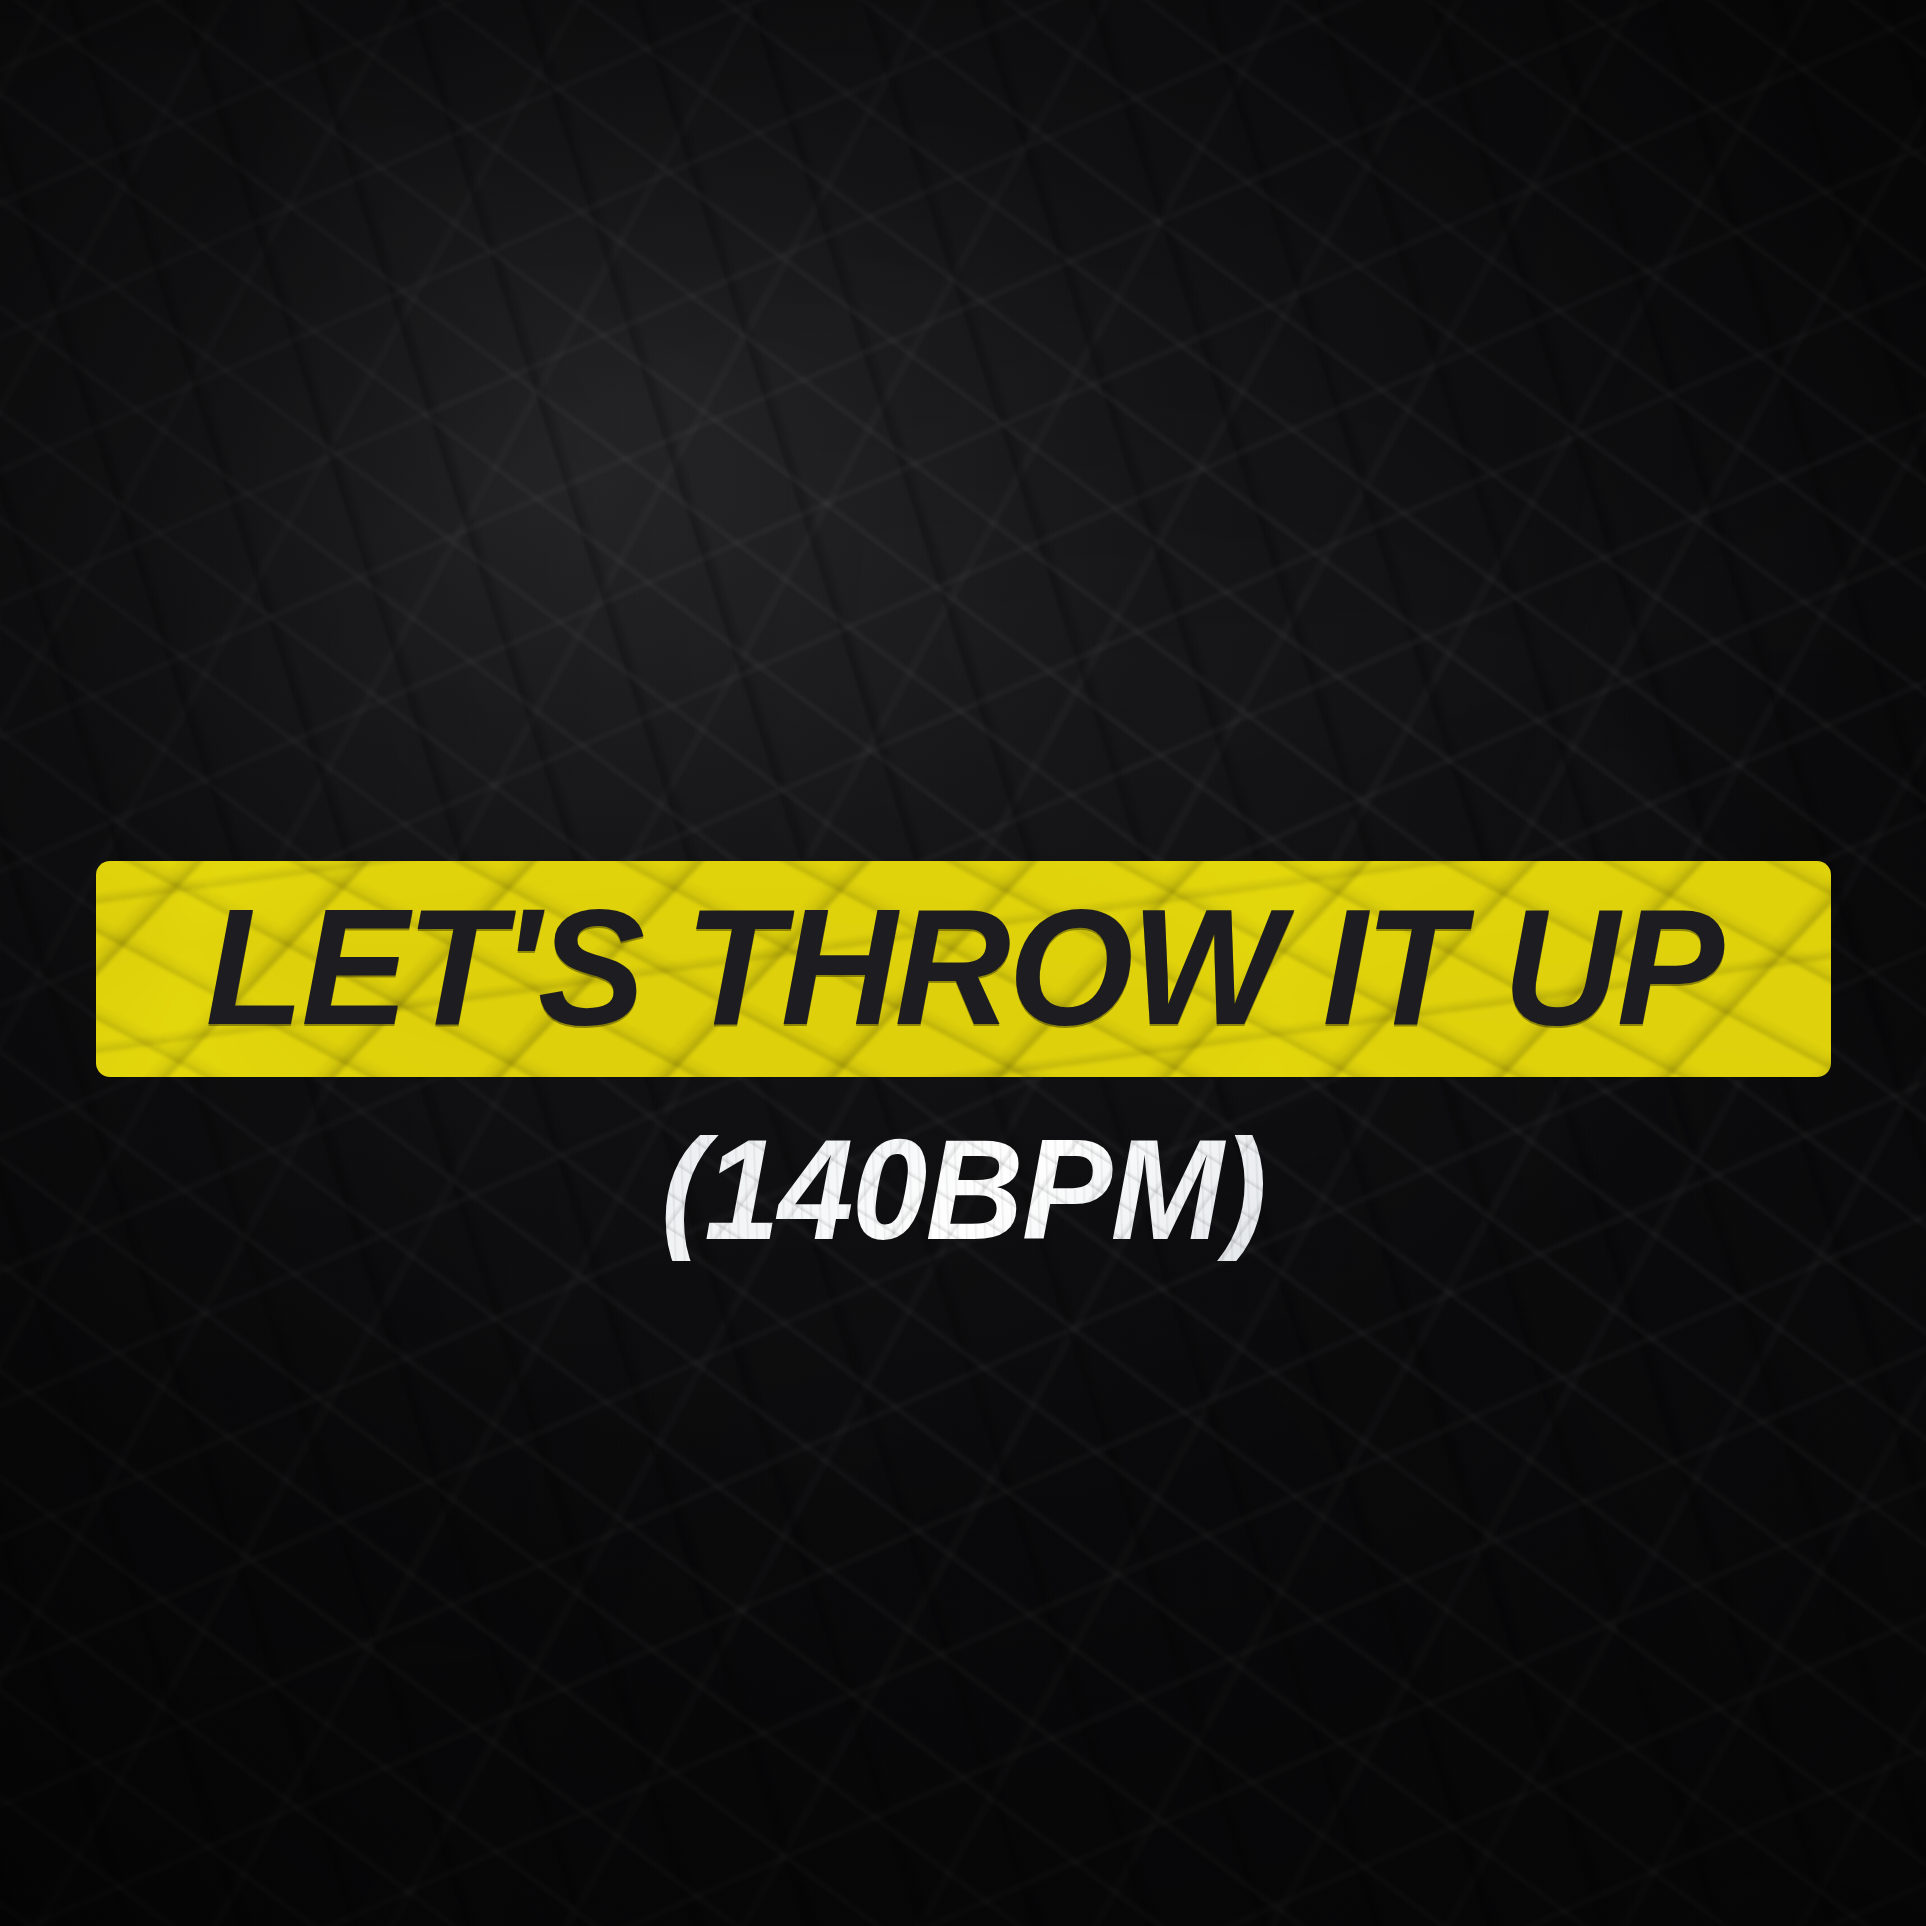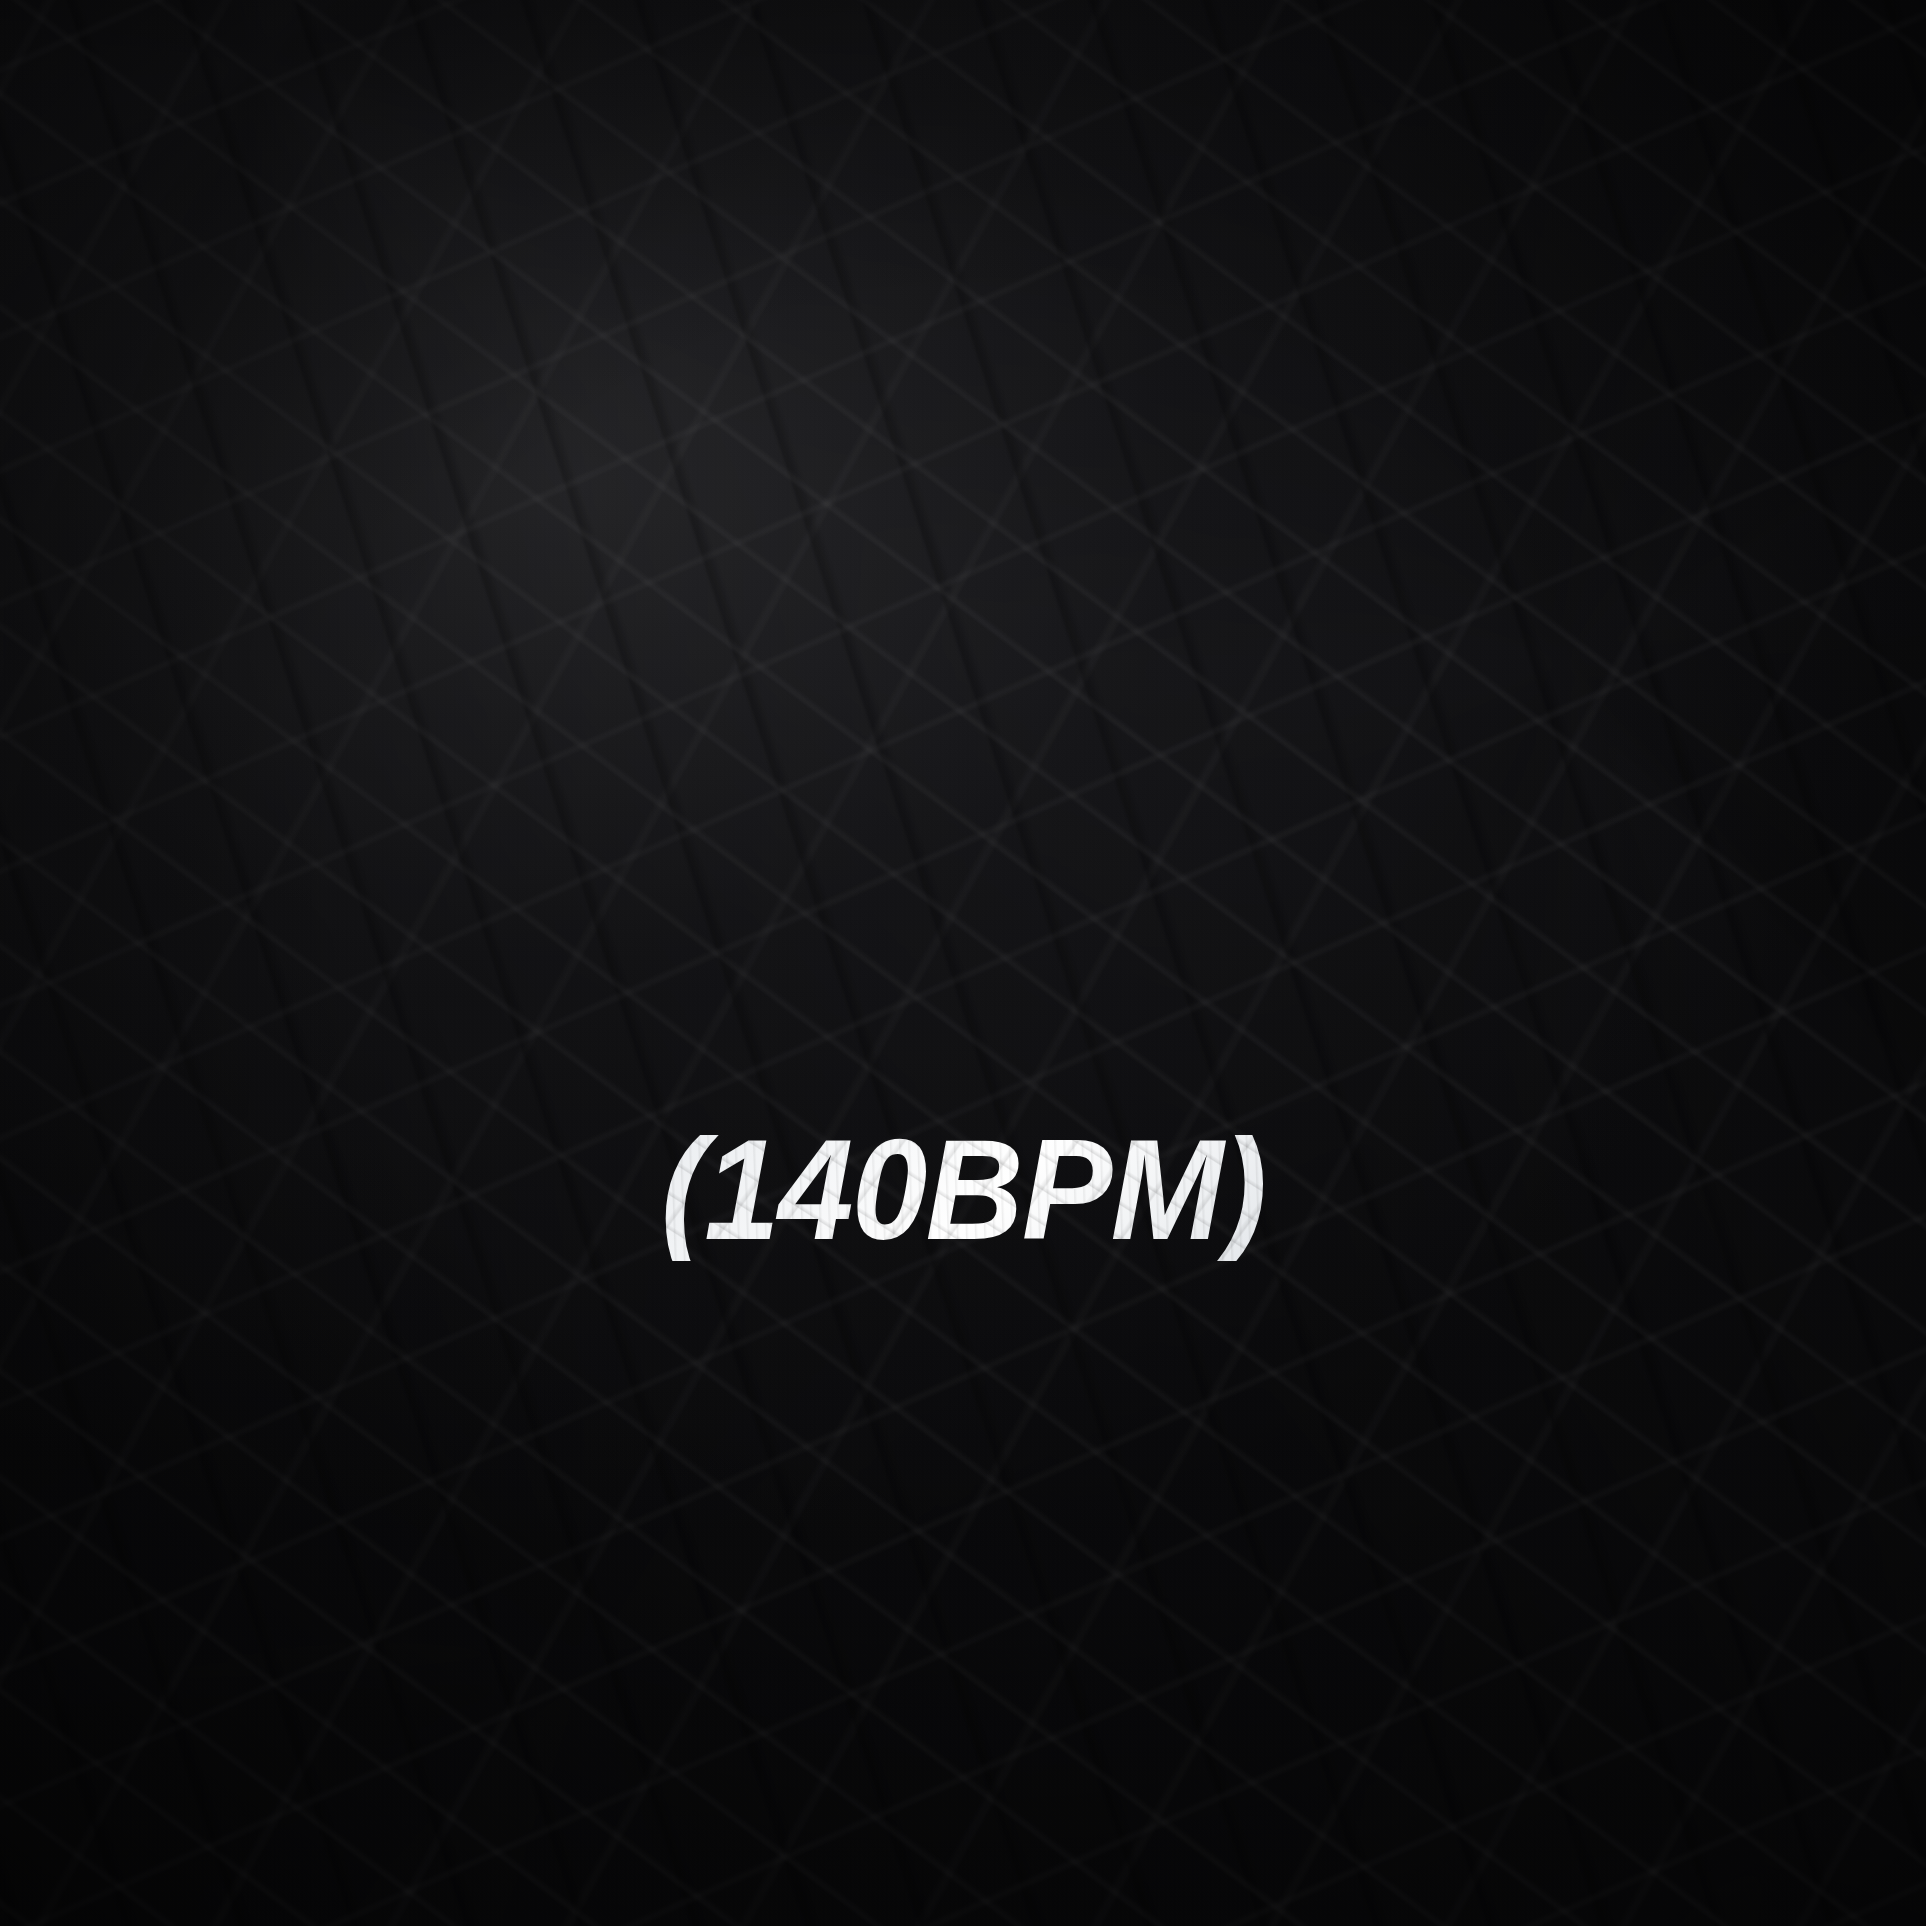--- a/index.html
+++ b/index.html
@@ -205,17 +205,22 @@
       </defs>
       <g clip-path="url(#logoClip)">
         <rect x="-40" y="-40" width="1200" height="360" fill="url(#crease2)"></rect>
         <rect x="-40" y="-40" width="1200" height="360" fill="rgba(255,255,255,.18)"></rect>
         <rect x="-40" y="60" width="1200" height="70" fill="rgba(0,0,0,.06)"></rect>
       </g>
     </svg>
 
   </div>
 
+  <div id="title-bar">
+    <div class="bar-tex"></div>
+    <div class="bar-sheen"></div>
+    <div id="title-text">LET'S THROW IT UP</div>
+  </div>
 
   <div id="bpm" class="paper-fill">(140BPM)</div>
 
 </div>
 
 
 </body></html>

